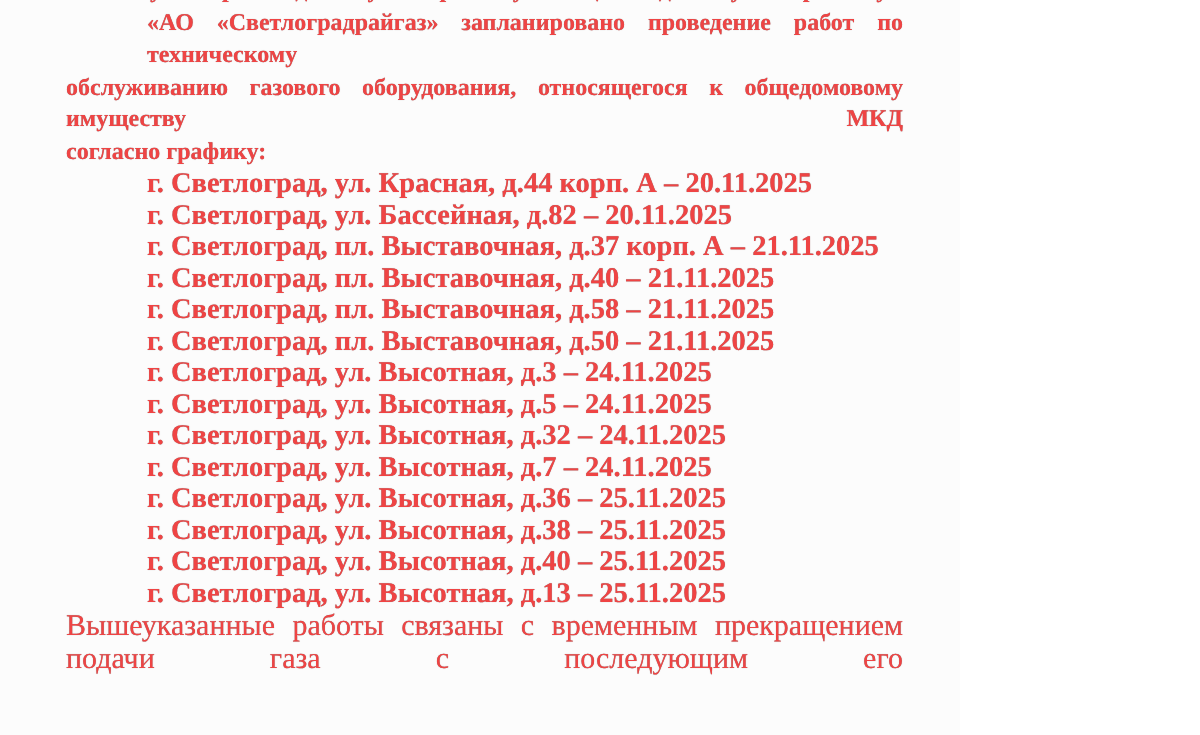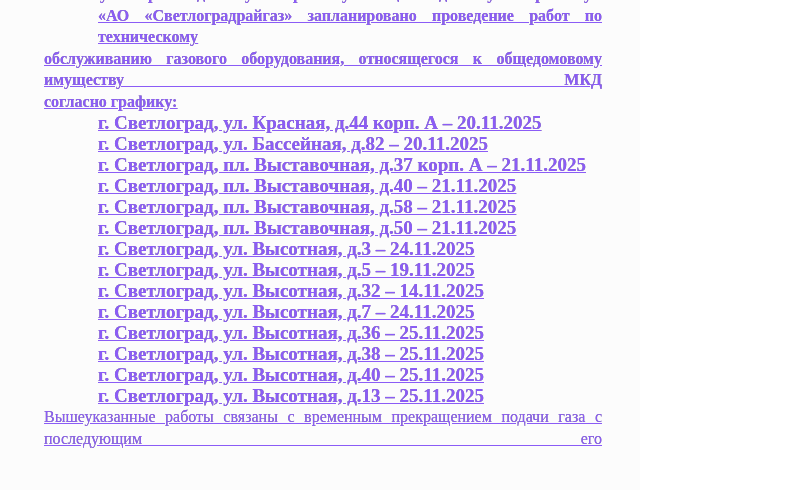--- a/index.html
+++ b/index.html
@@ -7,23 +7,22 @@
     padding: 0;
     background: #ffffff;
   }
   .page {
     position: relative;
     width: 640px;
     height: 490px;
     overflow: hidden;
     background: #fcfcfc;
     font-family: "Liberation Serif", "DejaVu Serif", serif;
-    color: #8b5cf6;
+    color: #ef4444;
     text-shadow: 0 0 0.45px rgba(20,20,20,0.55);
-    text-decoration: underline;
   }
   .doc {
     padding: 0 38px 0 44px;
   }
   
   .top-clip {
     height: 5px;
     overflow: hidden;
     position: relative;
   }
@@ -58,21 +57,21 @@
     list-style: none;
   }
   .schedule .item {
     font-size: 19px;
     font-weight: 700;
     line-height: 21px;
     padding-left: 54px;
     white-space: nowrap;
   }
   .footer-line {
-    font-size: 16px;
+    font-size: 20px;
     font-weight: 400;
     line-height: 22px;
     text-align: justify;
     text-align-last: justify;
   }
   .footer-line.last {
     text-align: left;
     text-align-last: left;
   }
 </style>
@@ -104,24 +103,24 @@
         <div class="item">г. Светлоград, пл. Выставочная, д.37 корп. А – 21.11.2025</div>
 
         <div class="item">г. Светлоград, пл. Выставочная, д.40 – 21.11.2025</div>
 
         <div class="item">г. Светлоград, пл. Выставочная, д.58 – 21.11.2025</div>
 
         <div class="item">г. Светлоград, пл. Выставочная, д.50 – 21.11.2025</div>
 
         <div class="item">г. Светлоград, ул. Высотная, д.3 – 24.11.2025</div>
 
-        <div class="item">г. Светлоград, ул. Высотная, д.5 – 19.11.2025</div>
+        <div class="item">г. Светлоград, ул. Высотная, д.5 – 24.11.2025</div>
 
 
-        <div class="item">г. Светлоград, ул. Высотная, д.32 – 14.11.2025</div>
+        <div class="item">г. Светлоград, ул. Высотная, д.32 – 24.11.2025</div>
 
         <div class="item">г. Светлоград, ул. Высотная, д.7 – 24.11.2025</div>
 
         <div class="item">г. Светлоград, ул. Высотная, д.36 – 25.11.2025</div>
 
         <div class="item">г. Светлоград, ул. Высотная, д.38 – 25.11.2025</div>
 
         <div class="item">г. Светлоград, ул. Высотная, д.40 – 25.11.2025</div>
 
         <div class="item">г. Светлоград, ул. Высотная, д.13 – 25.11.2025</div>

